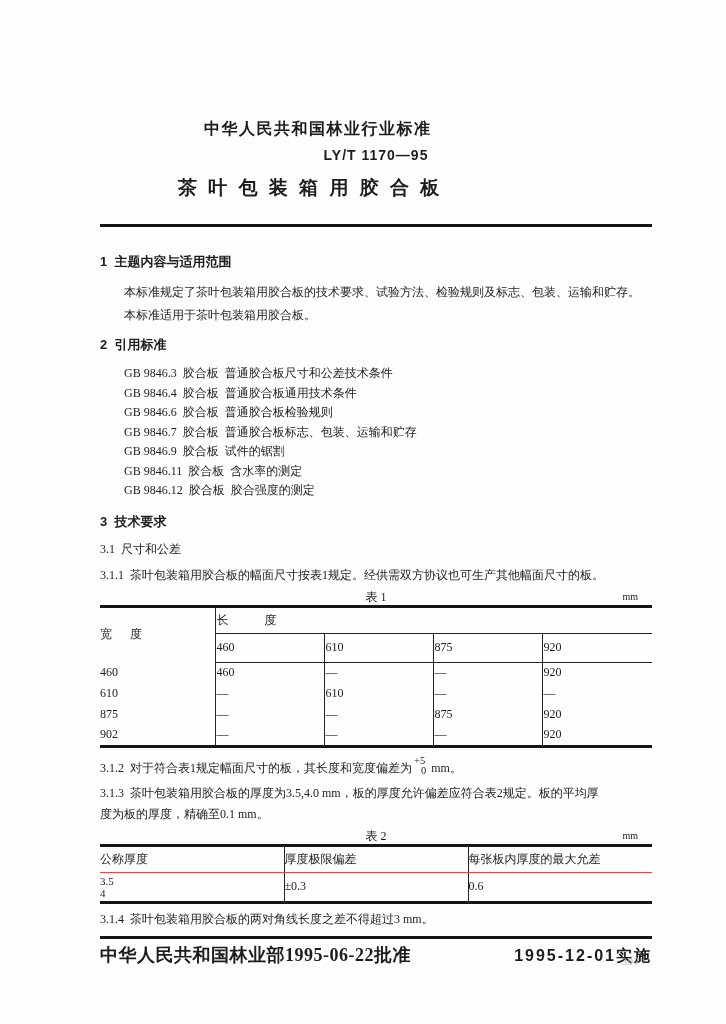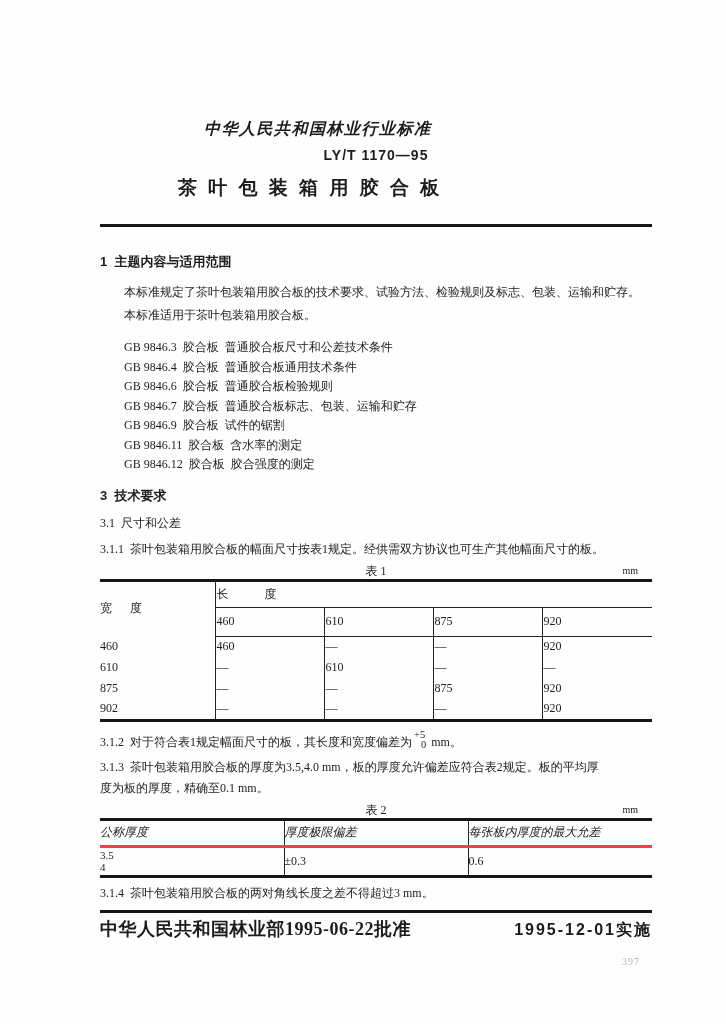--- a/index.html
+++ b/index.html
@@ -19,21 +19,20 @@
   }
   .pre { white-space:pre; }
   .nowrap { white-space:pre; overflow:visible; }
 
   
   .authority {
     font-family:"Liberation Sans","DejaVu Sans",sans-serif;
     font-weight:bold; font-size:16px; line-height:18px;
     letter-spacing:1.5px;
     margin-left:104px;
-    font-style:italic;
   }
   .code-row { text-align:center; margin-top:8px; }
   .code {
     font-family:"Liberation Sans","DejaVu Sans",sans-serif;
     font-weight:bold; font-size:14px; letter-spacing:1px;
   }
   .doc-title {
     font-family:"Liberation Sans","DejaVu Sans",sans-serif;
     font-weight:bold; font-size:19px; line-height:24px;
     letter-spacing:3px;
@@ -80,21 +79,21 @@
   .t1 col.wl { width:19.75%; }
   .t1 .rowhead { border-right:1px solid #222; }
   .t1 .group { border-bottom:1px solid #222; height:27px; }
   .t1 .subhead td { border-bottom:1px solid #222; height:29px; }
   .t1 .subhead td + td { border-left:1px solid #222; }
   .t1 .drow td { height:21px; }
   .t1 .drow td + td { border-left:1px solid #222; }
 
   .t2 { margin-top:0; }
   .t2 col { width:33.33%; }
-  .t2 .hrow td { border-bottom:3px solid #ef4444; height:27px;font-style:italic; }
+  .t2 .hrow td { border-bottom:1px solid #ef4444; height:27px; }
   .t2 .hrow td + td, .t2 .drow td + td { border-left:1px solid #222; }
   .t2 .drow td { height:30px; }
   .stack { font-size:11px; line-height:12px; }
   .stack span { display:block; }
 
   
   .tol {
     display:inline-block; vertical-align:-2px;
     font-size:10.5px; line-height:10px; text-align:left;
     margin:0 2px;
@@ -128,20 +127,21 @@
     <div class="code-row">
       <span class="code">LY/T 1170—95</span>
     </div>
     <div class="doc-title pre">茶 叶 包 装 箱 用 胶 合 板</div>
     <hr class="rule-thick">
 
     <div class="sec sec1 pre">1  主题内容与适用范围</div>
     <div class="body para1 nowrap">本标准规定了茶叶包装箱用胶合板的技术要求、试验方法、检验规则及标志、包装、运输和贮存。</div>
     <div class="body para2 nowrap">本标准适用于茶叶包装箱用胶合板。</div>
 
+    <div class="sec sec2 pre">2  引用标准</div>
     <div class="refs">
       <div class="ref-line pre">GB 9846.3  胶合板  普通胶合板尺寸和公差技术条件</div>
       <div class="ref-line pre">GB 9846.4  胶合板  普通胶合板通用技术条件</div>
       <div class="ref-line pre">GB 9846.6  胶合板  普通胶合板检验规则</div>
       <div class="ref-line pre">GB 9846.7  胶合板  普通胶合板标志、包装、运输和贮存</div>
       <div class="ref-line pre">GB 9846.9  胶合板  试件的锯割</div>
       <div class="ref-line pre">GB 9846.11  胶合板  含水率的测定</div>
       <div class="ref-line pre">GB 9846.12  胶合板  胶合强度的测定</div>
     </div>
 

